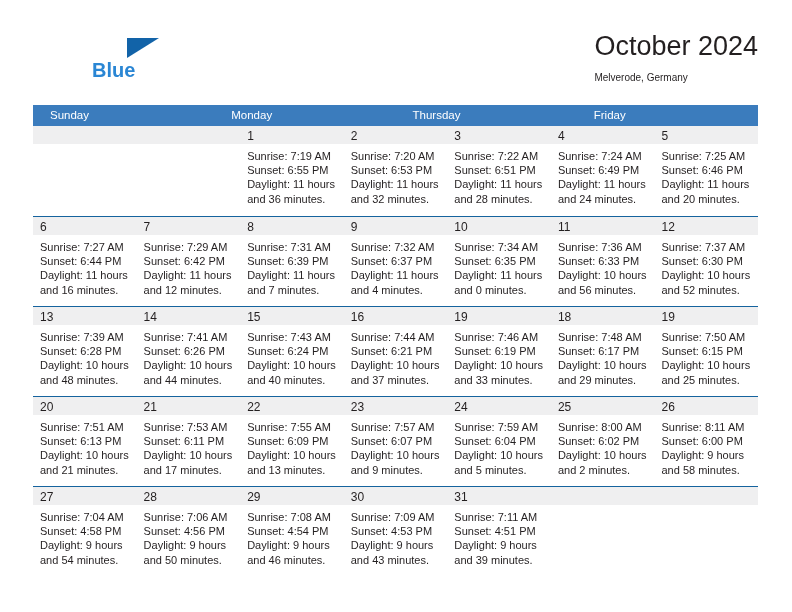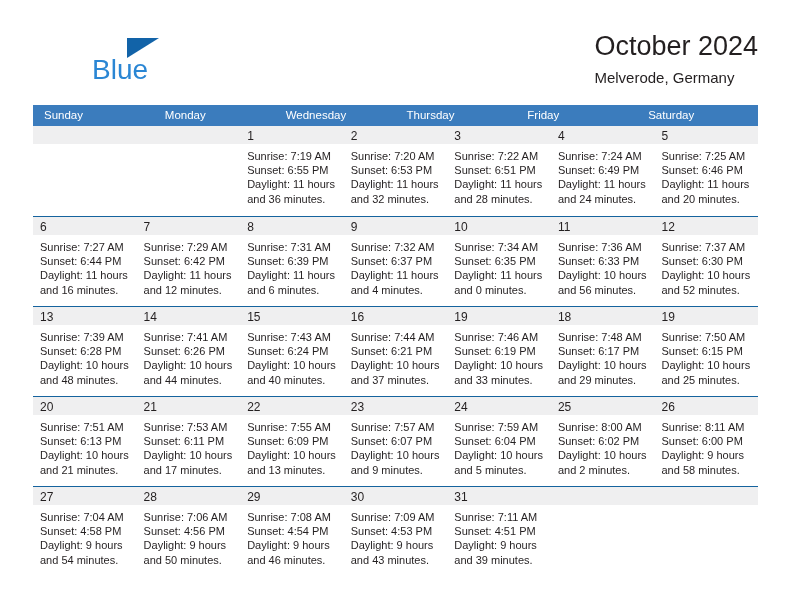--- a/index.html
+++ b/index.html
@@ -52,41 +52,41 @@
     top: 8px;
     width: 0;
     height: 0;
     border-left: 32px solid #1263a8;
     border-bottom: 20px solid transparent;
   }
   .brand-blue {
     position: absolute;
     left: 59px;
     top: 26px;
-    font-size: 28px;
+    font-size: 20px;
     line-height: 28px;
     color: #2a86d4;
-    font-weight: 400;
+    font-weight: 700;
   }
   .title-block {
     position: absolute;
     right: 0;
     top: 0;
     text-align: left;
   }
   .cal-title {
     font-size: 27px;
     line-height: 32px;
     color: #231f20;
     font-weight: 400;
     white-space: nowrap;
   }
   .cal-sub {
     margin-top: 7px;
-    font-size: 15px;
+    font-size: 10px;
     line-height: 17px;
     color: #231f20;
     font-weight: 400;
     white-space: nowrap;
   }
 
   
   .calendar {
     position: absolute;
     left: 33px;
@@ -96,21 +96,21 @@
   .weekhead {
     display: flex;
     background: #3b7cbd;
     height: 21px;
   }
   .weekhead .wh {
     flex: 1 1 0;
     color: #ffffff;
     font-size: 11.5px;
     line-height: 21px;
-    padding-left: 11px;
+    padding-left: 17px;
     box-sizing: border-box;
     white-space: nowrap;
   }
   .week {
     display: flex;
     height: 90px;
     border-top: 1.6px solid #15639e;
     box-sizing: border-box;
   }
   .week:first-of-type {
@@ -161,24 +161,22 @@
       <div class="cal-sub">Melverode, Germany</div>
     </div>
 
   </div>
 
   <div class="calendar">
 
     <div class="weekhead">
       <div class="wh">Sunday</div>
       <div class="wh">Monday</div>
-      <div class="wh">Wednesday</div>
       <div class="wh">Thursday</div>
       <div class="wh">Friday</div>
-      <div class="wh">Saturday</div>
     </div>
 
     <div id="weeks-container">
         <div class="week">
           <div class="daycell">
             <div class="daynum-band"><span class="daynum"></span></div>
             <div class="details">
               <div class="line"></div>
               <div class="line"></div>
               <div class="line"></div>
@@ -258,21 +256,21 @@
               <div class="line">Daylight: 11 hours</div>
               <div class="line">and 12 minutes.</div>
             </div>
           </div>
           <div class="daycell">
             <div class="daynum-band"><span class="daynum">8</span></div>
             <div class="details">
               <div class="line">Sunrise: 7:31 AM</div>
               <div class="line">Sunset: 6:39 PM</div>
               <div class="line">Daylight: 11 hours</div>
-              <div class="line">and 6 minutes.</div>
+              <div class="line">and 7 minutes.</div>
             </div>
           </div>
           <div class="daycell">
             <div class="daynum-band"><span class="daynum">9</span></div>
             <div class="details">
               <div class="line">Sunrise: 7:32 AM</div>
               <div class="line">Sunset: 6:37 PM</div>
               <div class="line">Daylight: 11 hours</div>
               <div class="line">and 4 minutes.</div>
             </div>

